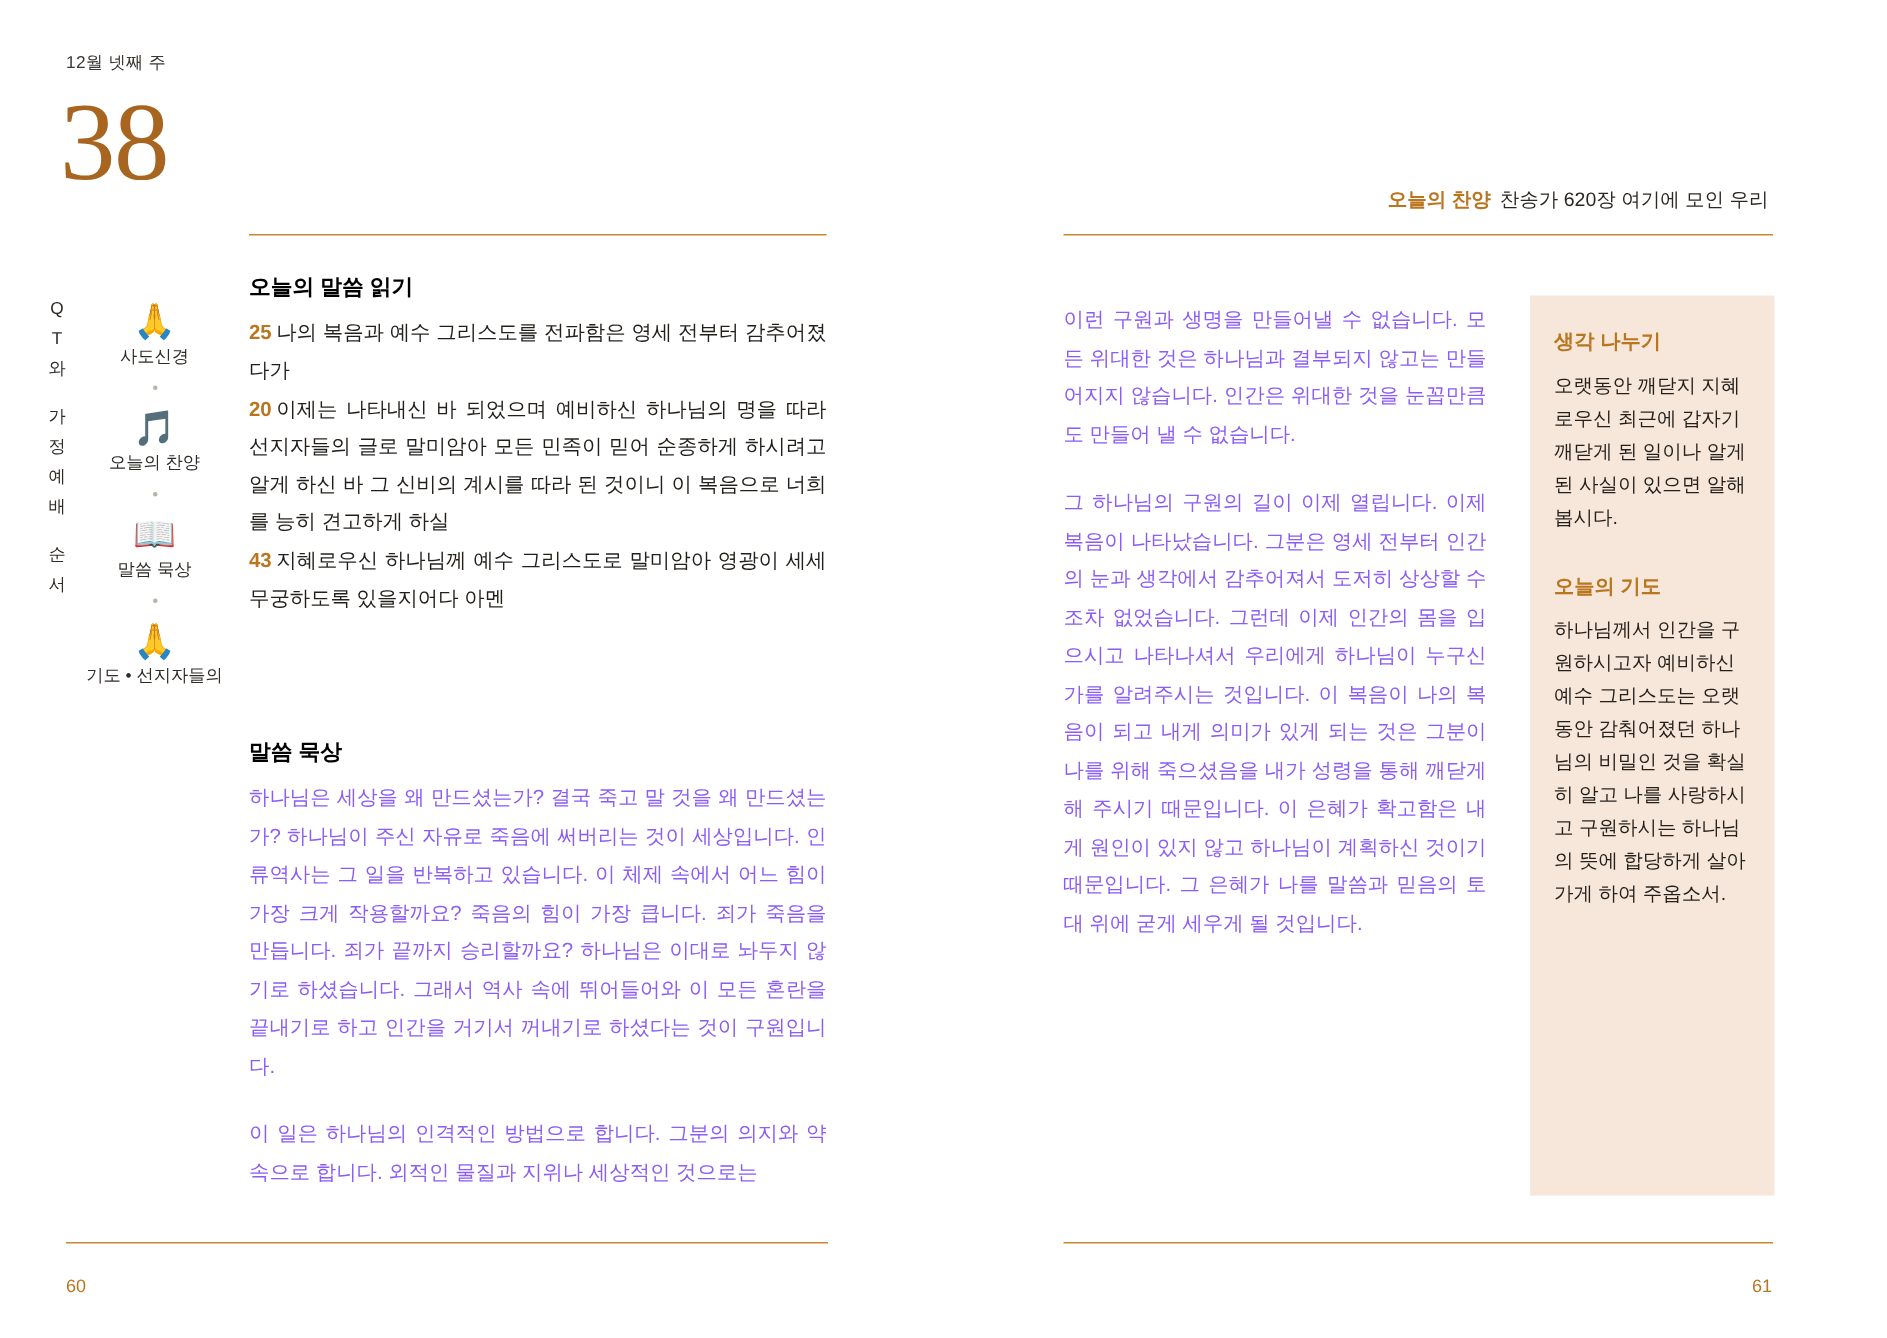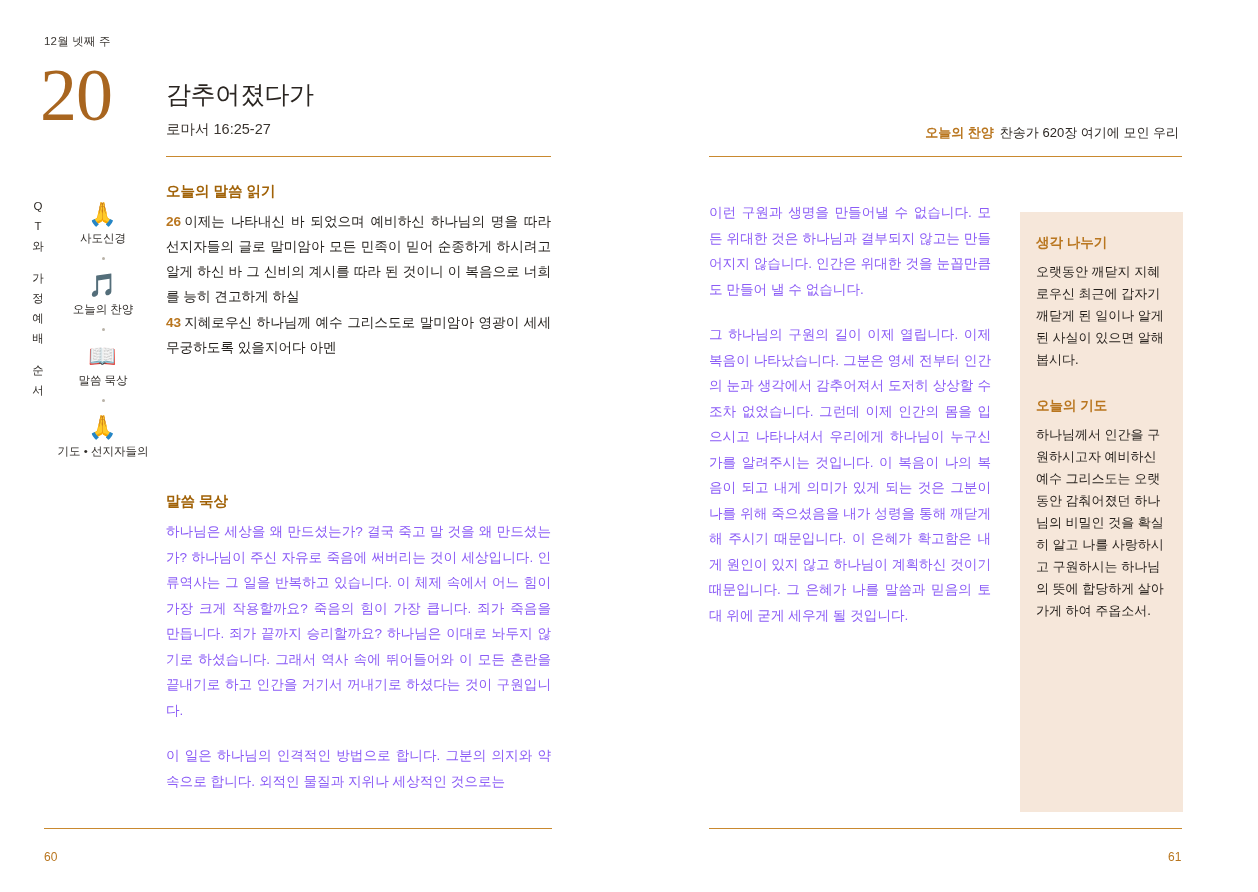--- a/index.html
+++ b/index.html
@@ -143,21 +143,21 @@
 
   
   .col {
     position: absolute;
     width: 385px;
   }
   .col-left { left: 166px; }
   .col-right { left: 709px; }
 
   .sec-heading {
-    color: #a16207;
+    color: #000000;
     font-size: 14.5px;
     font-weight: 700;
     margin-bottom: 8px;
   }
 
   .verse-par {
     font-size: 13.6px;
     line-height: 25px;
     color: #221e1a;
     text-align: justify;
@@ -173,21 +173,21 @@
     font-size: 13.6px;
     line-height: 25.5px;
     color: #8b5cf6;
     text-align: justify;
     margin: 0 0 20px 0;
   }
 
   
   .note-box {
     position: absolute;
-    left: 1020px; top: 212px;
+    left: 1020px; top: 197px;
     width: 163px;
     height: 600px;
     background: #f6e7da;
     padding: 22px 16px 0 16px;
     box-sizing: border-box;
   }
   .note-title {
     color: #b9761f;
     font-size: 13.5px;
     font-weight: 700;
@@ -221,26 +221,22 @@
 </style>
 </head>
 <body>
 
 <div class="page">
 
   <div class="left-page">
 
     <div class="week-label">12월 넷째 주</div>
 
-    <div class="date-number">20</div>
-
-    <div class="title-block">
-      <div class="title-main">감추어졌다가</div>
-      <div class="title-ref">로마서 16:25-27</div>
-    </div>
+    <div class="date-number">38</div>
+
     <div class="title-rule"></div>
 
     <div class="side-vertical">
       <div>Q</div>
       <div>T</div>
       <div>와</div>
       <div class="side-gap"></div>
       <div>가</div>
       <div>정</div>
       <div>예</div>
@@ -268,21 +264,24 @@
       <span class="icon-dot"></span>
       <div class="icon-item">
         <span class="icon-glyph">🙏</span>
         <span class="icon-caption">기도 • 선지자들의</span>
       </div>
     </div>
 
     <div class="col col-left" style="top:182px;">
       <div class="sec-heading">오늘의 말씀 읽기</div>
       <p class="verse-par">
-        <span class="vnum">26</span><span>이제는 나타내신 바 되었으며 예비하신 하나님의 명을 따라 선지자들의 글로 말미암아 모든 민족이 믿어 순종하게 하시려고 알게 하신 바 그 신비의 계시를 따라 된 것이니 이 복음으로 너희를 능히 견고하게 하실</span>
+        <span class="vnum">25</span><span>나의 복음과 예수 그리스도를 전파함은 영세 전부터 감추어졌다가</span>
+      </p>
+      <p class="verse-par">
+        <span class="vnum">20</span><span>이제는 나타내신 바 되었으며 예비하신 하나님의 명을 따라 선지자들의 글로 말미암아 모든 민족이 믿어 순종하게 하시려고 알게 하신 바 그 신비의 계시를 따라 된 것이니 이 복음으로 너희를 능히 견고하게 하실</span>
       </p>
       <p class="verse-par">
         <span class="vnum">43</span><span>지혜로우신 하나님께 예수 그리스도로 말미암아 영광이 세세무궁하도록 있을지어다 아멘</span>
       </p>
     </div>
 
     <div class="col col-left" style="top:492px;">
       <div class="sec-heading">말씀 묵상</div>
       <p class="body-par">하나님은 세상을 왜 만드셨는가? 결국 죽고 말 것을 왜 만드셨는가? 하나님이 주신 자유로 죽음에 써버리는 것이 세상입니다. 인류역사는 그 일을 반복하고 있습니다. 이 체제 속에서 어느 힘이 가장 크게 작용할까요? 죽음의 힘이 가장 큽니다. 죄가 죽음을 만듭니다. 죄가 끝까지 승리할까요? 하나님은 이대로 놔두지 않기로 하셨습니다. 그래서 역사 속에 뛰어들어와 이 모든 혼란을 끝내기로 하고 인간을 거기서 꺼내기로 하셨다는 것이 구원입니다.</p>
       <p class="body-par">이 일은 하나님의 인격적인 방법으로 합니다. 그분의 의지와 약속으로 합니다. 외적인 물질과 지위나 세상적인 것으로는</p>

